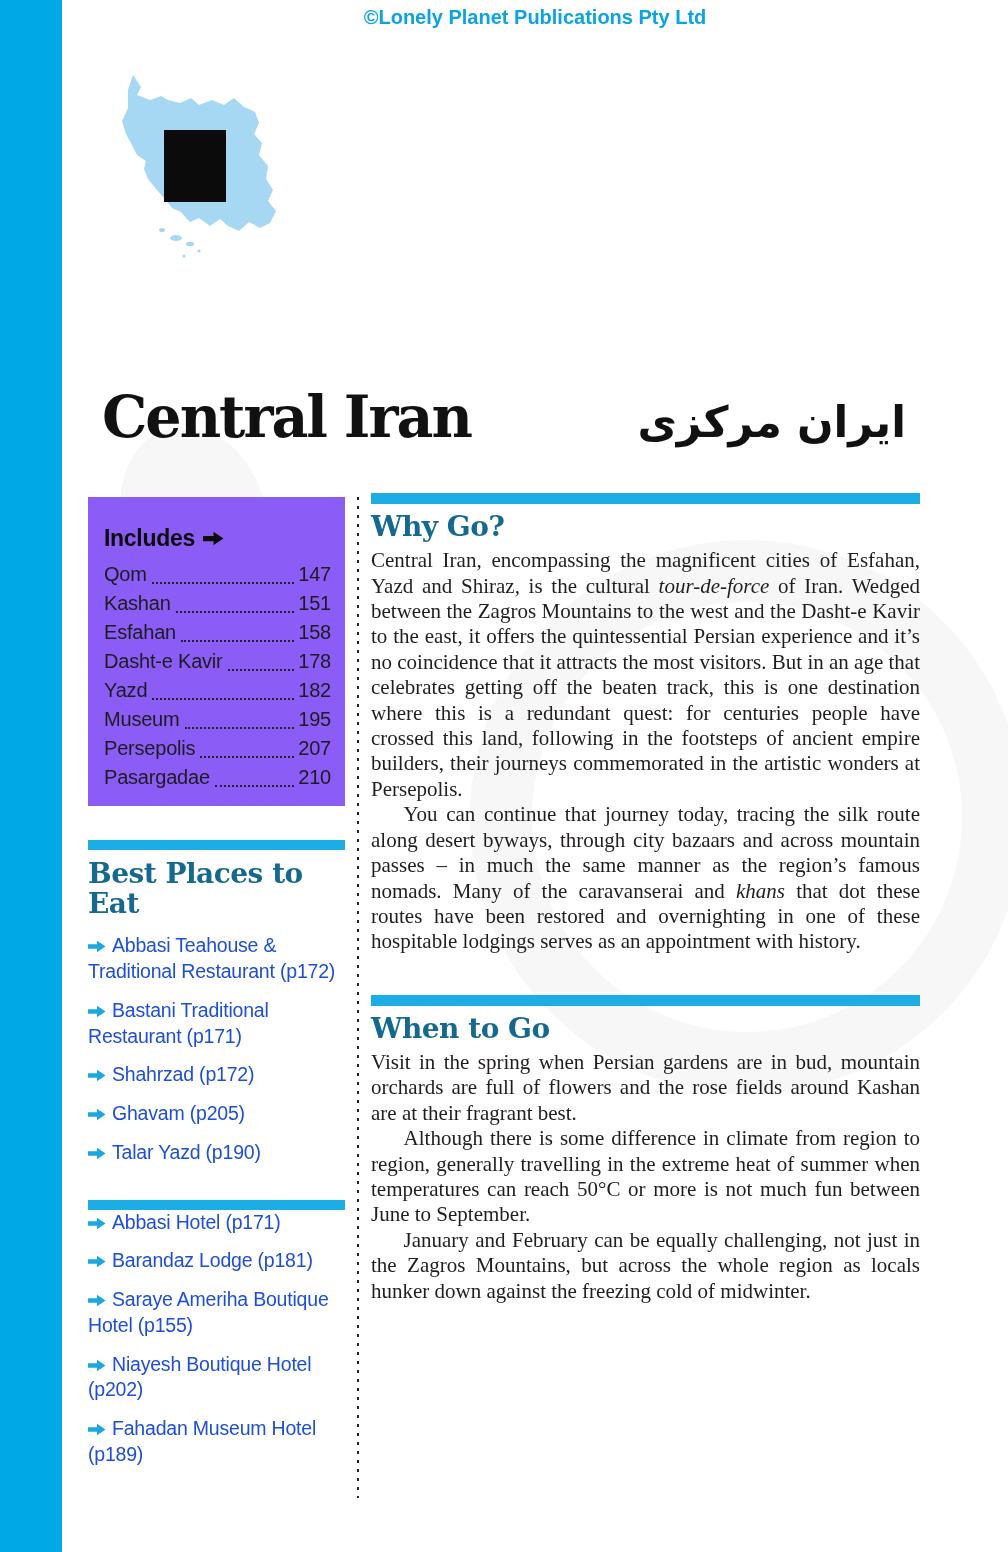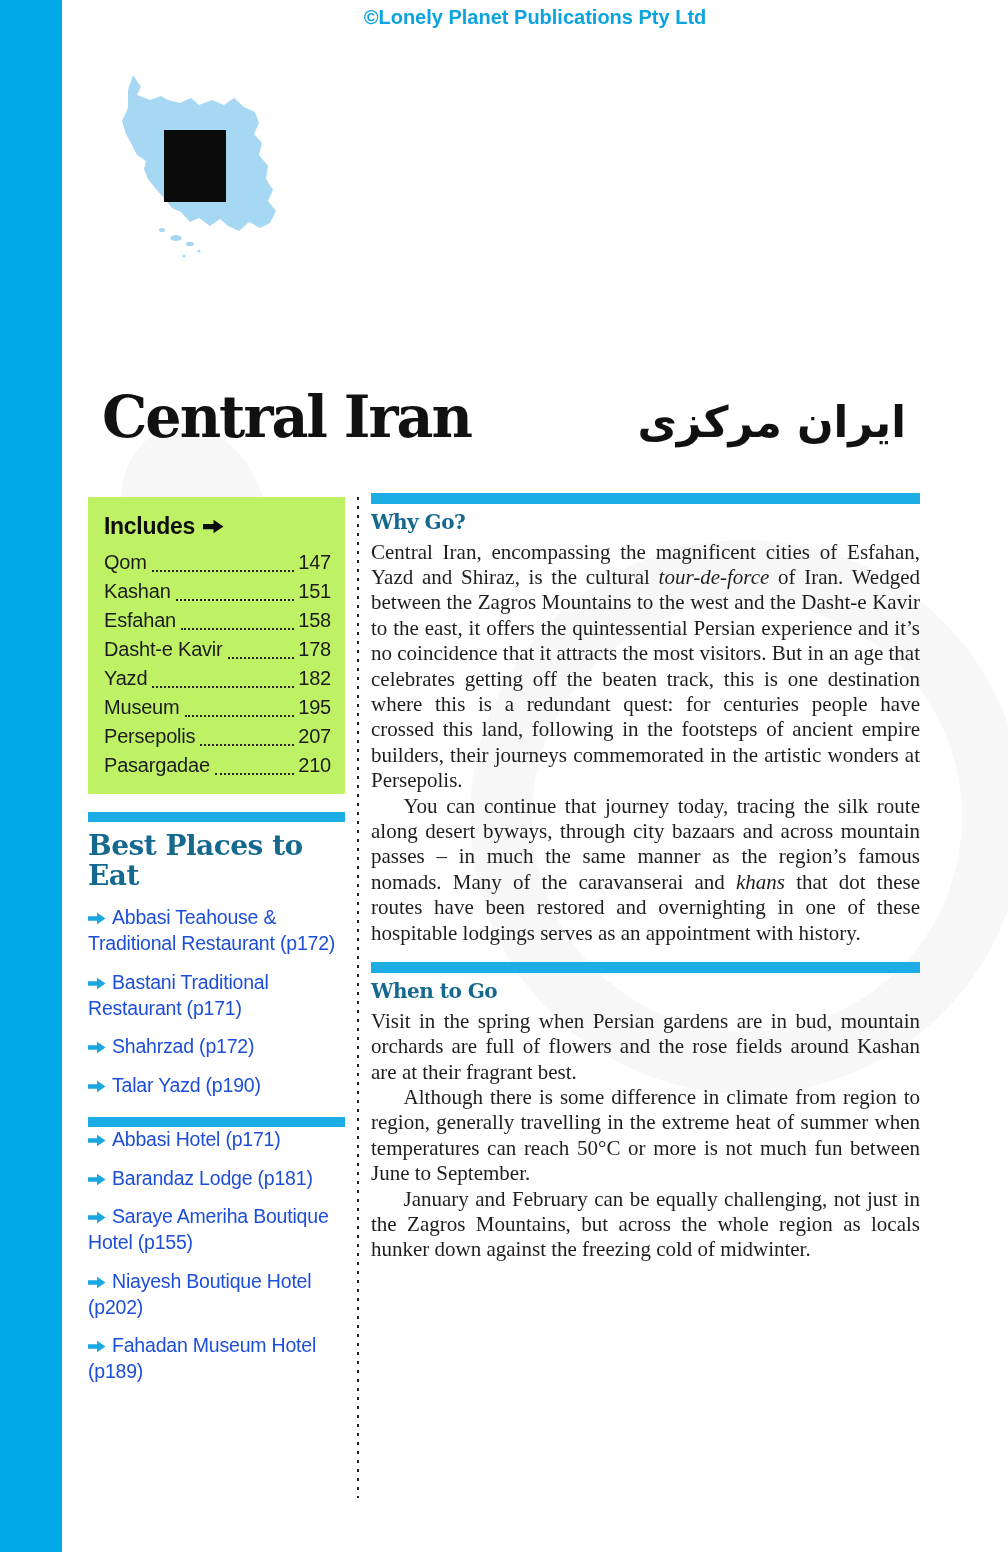--- a/index.html
+++ b/index.html
@@ -34,51 +34,51 @@
     color:#111111;direction:rtl;line-height:1.2;padding-right:14px;
   }
   
   .left-col{position:absolute;left:88px;top:497px;width:257px;z-index:1;}
   .right-col{position:absolute;left:371px;top:493px;width:549px;z-index:1;}
   .col-divider{
     position:absolute;left:357px;top:497px;width:2px;height:1001px;z-index:1;
     background:repeating-linear-gradient(to bottom,#231f20 0 3px,transparent 3px 9px);
   }
   
-  .includes-box{background:#bef264;padding:16px 14px 14px 16px;}
+  .includes-box{background:#8b5cf6;padding:28px 14px 14px 16px;}
   .includes-head{display:flex;align-items:center;gap:8px;margin-bottom:8px;}
   .includes-head .txt{font-size:23px;font-weight:bold;color:#0d0d0d;letter-spacing:-0.3px;}
   .toc-row{display:flex;align-items:baseline;line-height:29px;font-size:20px;color:#1c1c1e;letter-spacing:-0.2px;}
   .toc-dots{flex:1;border-bottom:2.6px dotted #232325;margin:0 4px 5px 5px;align-self:flex-end;}
   .toc-page{flex:none;}
   
   .bar{height:10px;background:#1badе4;background:#1bade4;}
-  .sec{margin-top:18px;}
+  .sec{margin-top:34px;}
   .sec h2,.rsec h2{
     font-family:"DejaVu Serif",serif;font-weight:bold;color:#15698f;
     font-size:28px;line-height:1.08;margin:9px 0 14px 0;letter-spacing:-0.5px;
   }
   
   .blist{margin:0;padding:0;list-style:none;}
   .blist li{
     font-size:19.5px;line-height:1.32;color:#1d4ed8;letter-spacing:-0.2px;
     margin-bottom:13px;
   }
   .arrow-bullet{display:inline-block;width:18px;height:13px;margin-right:6px;vertical-align:-1px;}
   .arrow-bullet svg,.includes-arrow svg{display:block;width:100%;height:100%;}
   .includes-arrow{display:inline-block;width:21px;height:15px;}
   
-  .rsec h2{font-size:20px;margin:8px 0 6px 0;}
+  .rsec h2{font-size:28px;margin:8px 0 6px 0;}
   .rsec .bar{height:11px;}
   .body-text p{
     font-family:"Liberation Serif",serif;font-size:21px;line-height:1.21;
     color:#211d1e;text-align:justify;margin:0;
   }
   .body-text p + p{text-indent:1.55em;}
-  .rsec + .rsec{margin-top:16px;}
+  .rsec + .rsec{margin-top:40px;}
 </style>
 </head>
 <body>
 
 <div class="edge-stripe"></div>
 
 <div class="wm wm1"></div>
 <div class="wm wm2"></div>
 
 <div class="copyright">©Lonely Planet Publications Pty Ltd</div>
@@ -165,20 +165,23 @@
               <path fill="#1ba7e0" d="M0 4.5h10V.5L19.5 7 10 13.5v-4H0z"></path>
             </svg></span><span>Abbasi Teahouse &amp; Traditional Restaurant (p172)</span></li>
         <li><span class="arrow-bullet"><svg viewBox="0 0 20 14">
               <path fill="#1ba7e0" d="M0 4.5h10V.5L19.5 7 10 13.5v-4H0z"></path>
             </svg></span><span>Bastani Traditional Restaurant (p171)</span></li>
         <li><span class="arrow-bullet"><svg viewBox="0 0 20 14">
               <path fill="#1ba7e0" d="M0 4.5h10V.5L19.5 7 10 13.5v-4H0z"></path>
             </svg></span><span>Shahrzad (p172)</span></li>
         <li><span class="arrow-bullet"><svg viewBox="0 0 20 14">
               <path fill="#1ba7e0" d="M0 4.5h10V.5L19.5 7 10 13.5v-4H0z"></path>
+            </svg></span><span>Ghavam (p205)</span></li>
+        <li><span class="arrow-bullet"><svg viewBox="0 0 20 14">
+              <path fill="#1ba7e0" d="M0 4.5h10V.5L19.5 7 10 13.5v-4H0z"></path>
             </svg></span><span>Talar Yazd (p190)</span></li>
       </ul>
   </div>
 
   <div class="sec">
     <div class="bar"></div>
     <ul class="blist">
         <li><span class="arrow-bullet"><svg viewBox="0 0 20 14">
               <path fill="#1ba7e0" d="M0 4.5h10V.5L19.5 7 10 13.5v-4H0z"></path>
             </svg></span><span>Abbasi Hotel (p171)</span></li>

